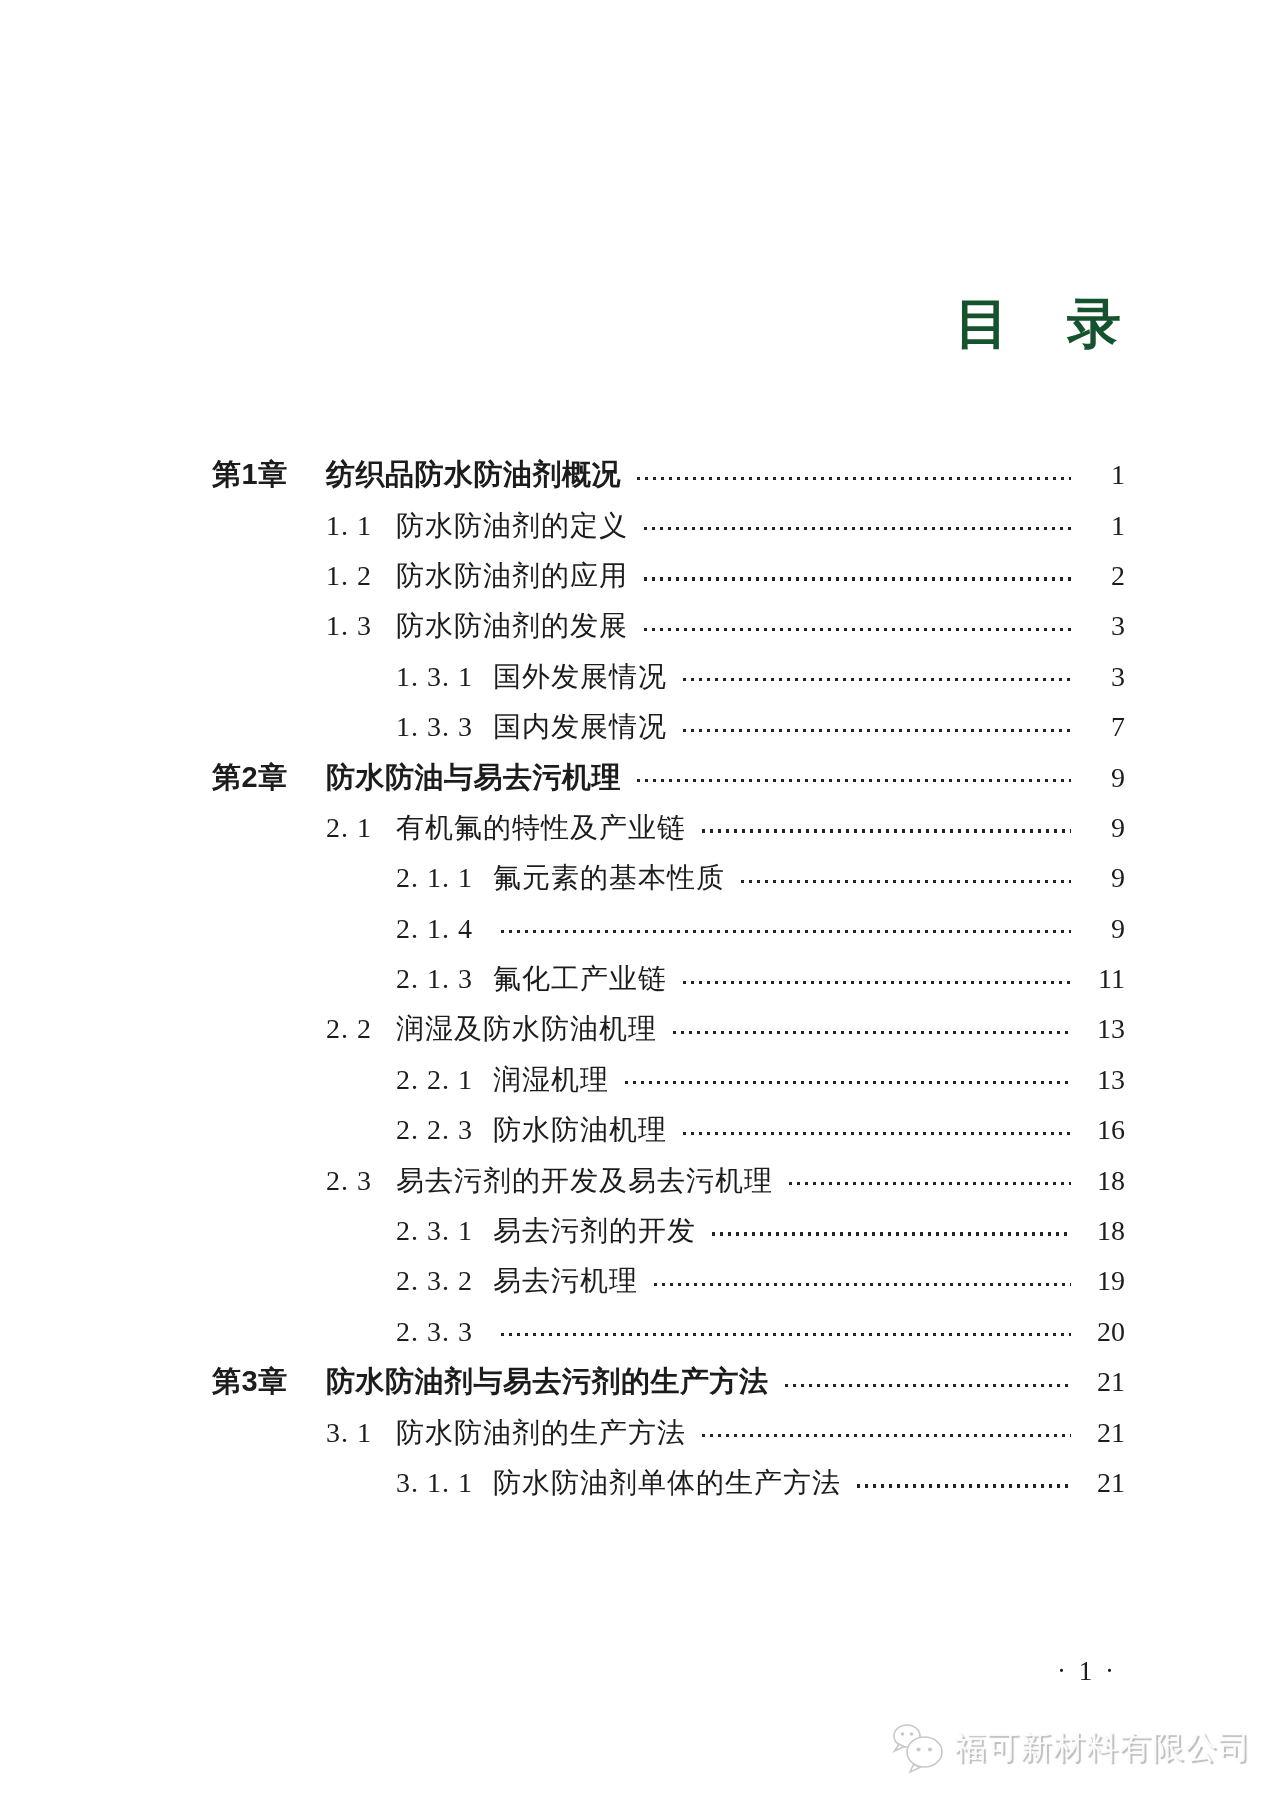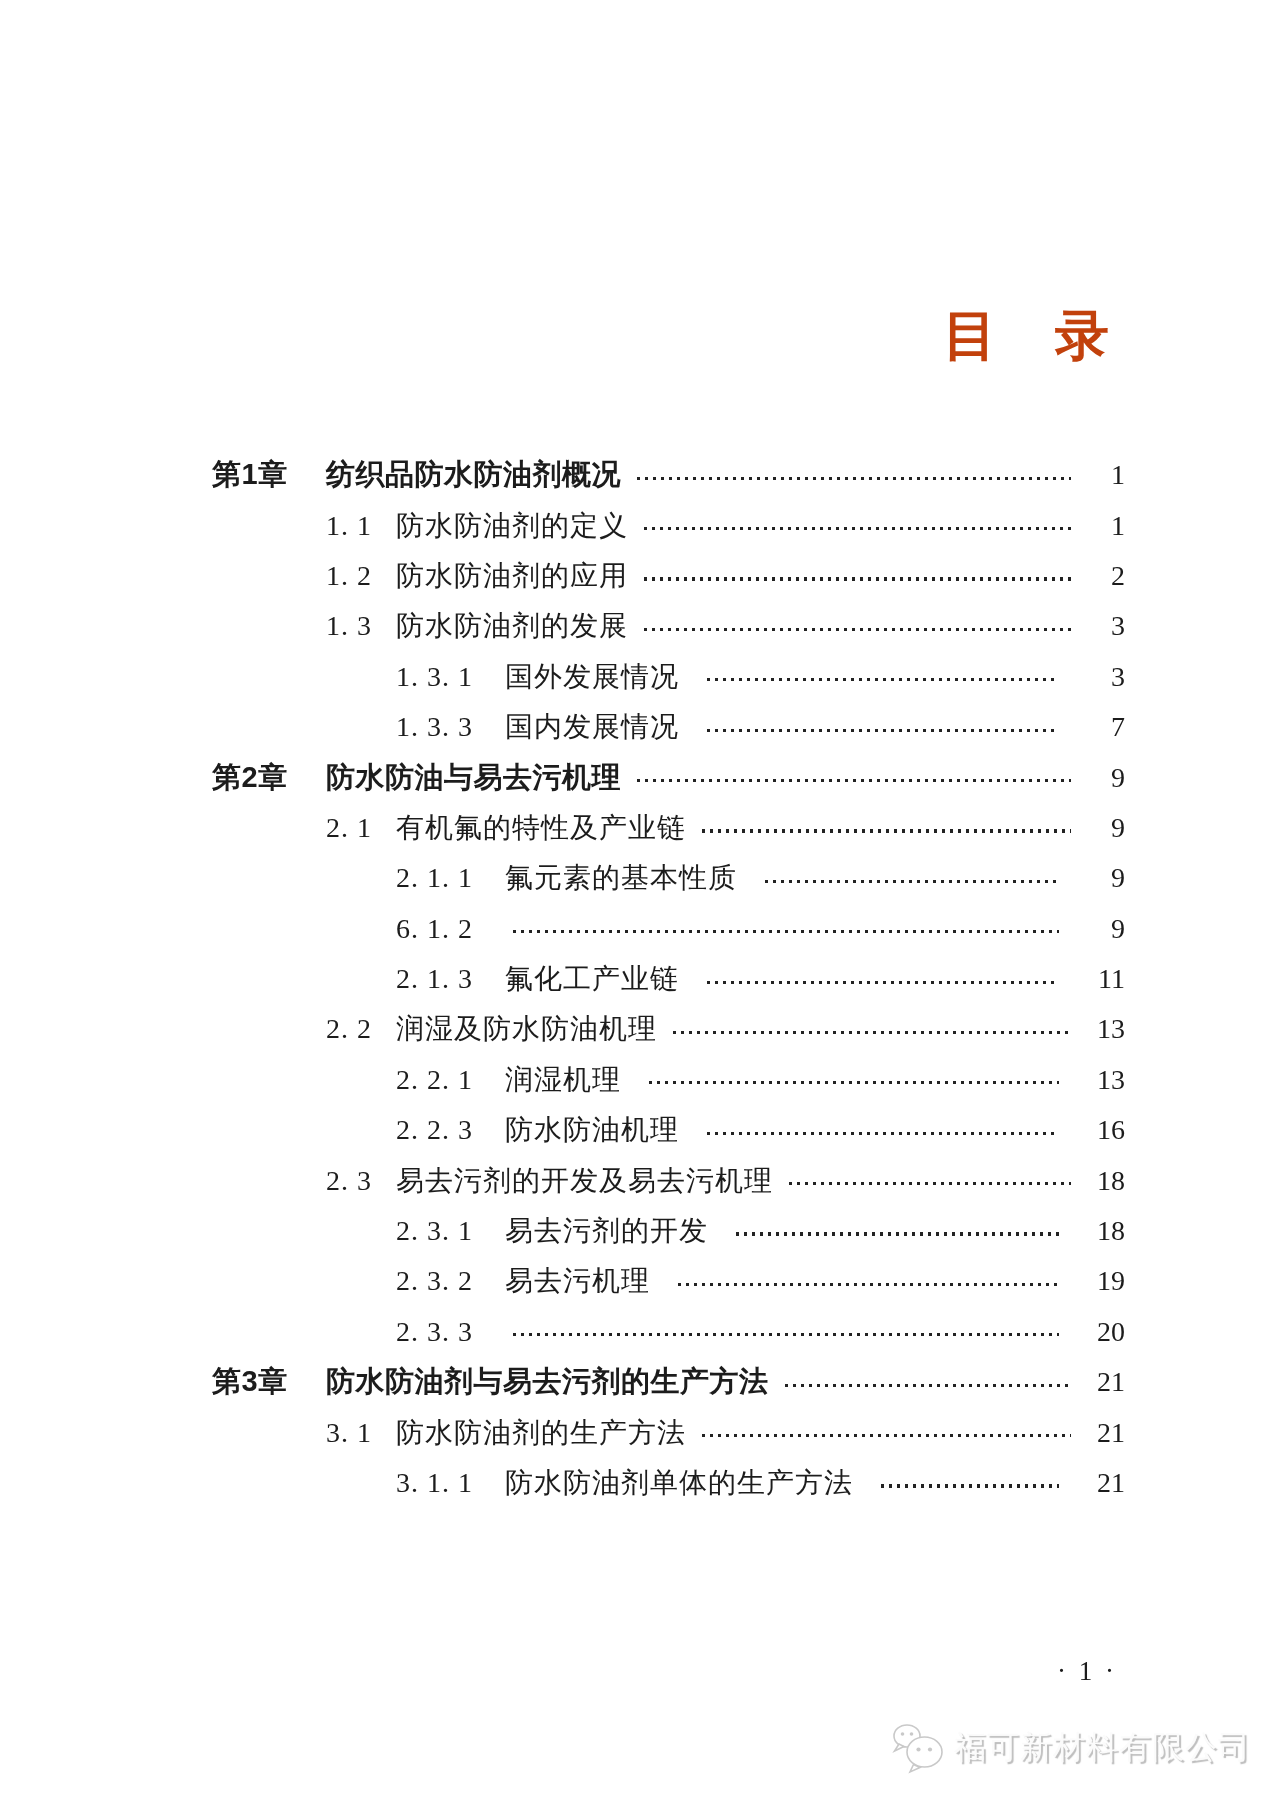--- a/index.html
+++ b/index.html
@@ -9,26 +9,26 @@
     position: relative;
     overflow: hidden;
     font-family: "Liberation Serif", "DejaVu Serif", serif;
     color: #1c1c1c;
   }
   .page { position: absolute; inset: 0; }
 
   .title {
     position: absolute;
     top: 288px; right: 157px;
-    margin: 12px;
+    margin: 0;
     font-family: "Liberation Serif", "DejaVu Serif", serif;
     font-weight: bold;
     font-size: 54px;
     letter-spacing: 2px;
-    color: #c2410c;
+    color: #14532d;
     white-space: nowrap;
   }
 
   .toc {
     position: absolute;
     top: 450px; left: 184px; right: 155px;
   }
   .row {
     display: flex;
     align-items: center;
@@ -51,21 +51,21 @@
 
   .lvl1 {
     font-family: "Liberation Sans", "DejaVu Sans", sans-serif;
     font-weight: bold;
     font-size: 29px;
     letter-spacing: 0.5px;
   }
   .lvl1 .num { width: 114px; }
   .lvl2 { padding-left: 114px; }
   .lvl2 .num { width: 70px; }
-  .lvl3 { padding-left: 184px; gap: 12px; }
+  .lvl3 { padding-left: 184px; }
   .lvl3 .num { width: 97px; }
 
   .footer {
     position: absolute;
     top: 1656px; right: 163px;
     font-size: 27px;
     letter-spacing: 3px;
     color: #1c1c1c;
     white-space: nowrap;
   }
@@ -143,21 +143,21 @@
     <span class="dots"></span>
     <span class="pg">9</span>
   </div>
       <div class="row lvl3">
     <span class="num">2. 1. 1</span>
     <span class="label">氟元素的基本性质</span>
     <span class="dots"></span>
     <span class="pg">9</span>
   </div>
       <div class="row lvl3">
-    <span class="num">6. 1. 2</span>
+    <span class="num">2. 1. 4</span>
     <span class="dots"></span>
     <span class="pg">9</span>
   </div>
       <div class="row lvl3">
     <span class="num">2. 1. 3</span>
     <span class="label">氟化工产业链</span>
     <span class="dots"></span>
     <span class="pg">11</span>
   </div>
       <div class="row lvl2">

